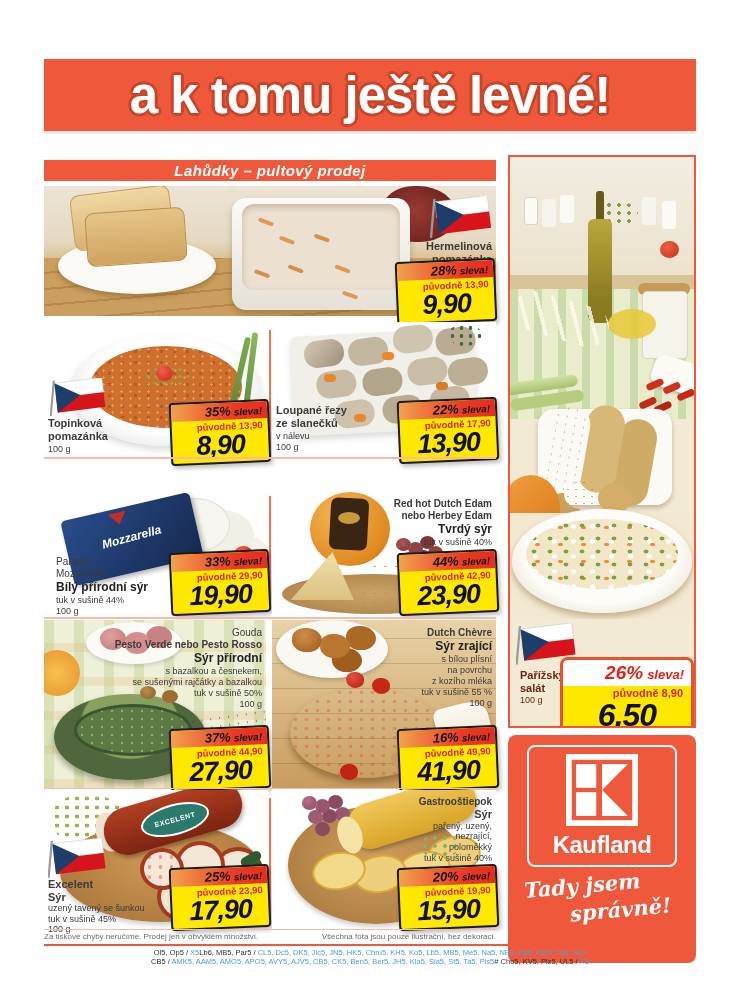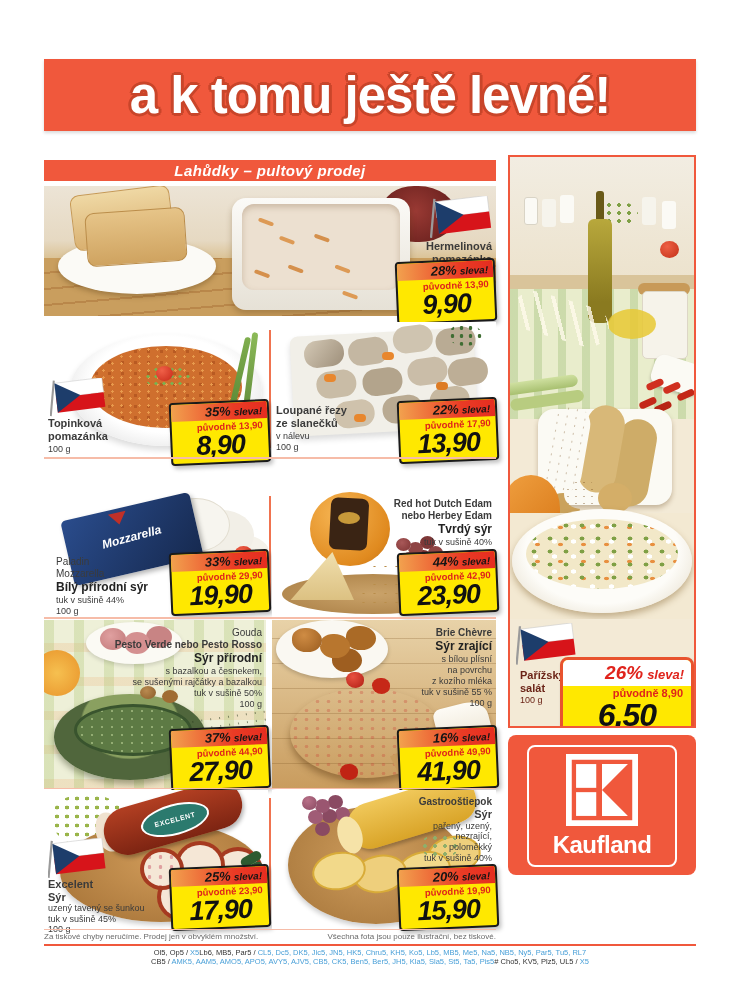--- a/index.html
+++ b/index.html
@@ -48,21 +48,21 @@
          line-height:33px;letter-spacing:-1px;padding:0 0 4px;}
   
   .vdiv{position:absolute;width:2px;background:#f0734f;}
   .hrline{position:absolute;height:2px;background:#f6bca8;}
   .rule{position:absolute;height:2px;background:#f0583c;}
   
   .flag{position:absolute;}
   
   .rframe{position:absolute;left:508px;top:155px;width:184px;height:569px;border:2px solid #f0583c;
           background:#f3ead6;overflow:hidden;}
-  .kblock{position:absolute;left:508px;top:735px;width:188px;height:140px;background:#f0583c;border-radius:8px;}
+  .kblock{position:absolute;left:508px;top:735px;width:188px;height:228px;background:#f0583c;border-radius:8px;}
   .klogo-frame{position:absolute;left:19px;top:10px;width:146px;height:118px;border:2px solid #fff;border-radius:8px;}
   .kword{position:absolute;left:0;top:84px;width:146px;text-align:center;color:#fff;font-weight:bold;
          font-size:24px;letter-spacing:-.5px;}
   .slogan{position:absolute;color:#fff;font-family:"DejaVu Serif",cursive;font-style:italic;font-weight:bold;
          font-size:21px;transform:rotate(-5deg);white-space:nowrap;}
   
   .disc{position:absolute;left:44px;top:932px;width:452px;display:flex;justify-content:space-between;
         font-size:8px;color:#6a6a6a;white-space:nowrap;}
   .codes{position:absolute;left:44px;width:652px;display:flex;justify-content:center;
         font-size:7.5px;color:#333;white-space:nowrap;}
@@ -256,21 +256,21 @@
     <div class="sh" style="left:0;top:0;width:224px;height:168px;background:repeating-linear-gradient(0deg,transparent 0 24px,rgba(120,80,30,.25) 24px 25px);"></div>
     <div class="sh" style="left:4px;top:0;width:112px;height:58px;background:#faf8f2;border-radius:50%;box-shadow:0 2px 4px rgba(0,0,0,.2);"></div>
     <div class="sh" style="left:20px;top:8px;width:30px;height:24px;background:radial-gradient(circle at 40% 30%,#cf8c44,#9a5c1e);border-radius:45% 55% 50% 50%;box-shadow:28px 6px 0 #b8762e,54px -2px 0 #aa6a26,40px 20px 0 #9e5e20;"></div>
     <div class="sh" style="left:18px;top:68px;width:152px;height:90px;border-radius:50%;background:radial-gradient(ellipse at 50% 38%,#fdfcf8 55%,#efe8da 80%,#e2d8c4);background-image:radial-gradient(rgba(200,60,50,.30) 1.5px,transparent 2.2px);background-size:11px 9px;box-shadow:0 5px 7px rgba(90,55,15,.45);"></div>
     <div class="sh" style="left:118px;top:108px;width:58px;height:52px;background:#c99c5e;clip-path:polygon(0 55%,100% 0,100% 100%,20% 100%);"></div>
     <div class="sh" style="left:164px;top:84px;width:54px;height:42px;background:linear-gradient(180deg,#fdfbf5,#ece4d2);border-radius:8px 40% 8px 8px;transform:rotate(-14deg);box-shadow:0 3px 4px rgba(90,55,15,.4);"></div>
     <div class="sh" style="left:74px;top:52px;width:18px;height:16px;background:radial-gradient(circle at 38% 30%,#e85040,#b01e14);border-radius:50% 50% 50% 60%;box-shadow:26px 6px 0 #c62818,-6px 92px 0 #c02414;"></div>
     <div class="sh" style="left:186px;top:128px;width:20px;height:17px;background:radial-gradient(circle at 38% 30%,#e85040,#b01e14);border-radius:50% 50% 55% 50%;"></div>
   </div>
   <div class="info right" style="left:366px;top:627px;width:126px;">
-    <div class="b10">Brie Chèvre</div>
+    <div class="b10">Dutch Chèvre</div>
     <div class="b12">Sýr zrající</div>
     <div class="n9">s bílou plísní</div>
     <div class="n9">na povrchu</div>
     <div class="n9">z kozího mléka</div>
     <div class="n9">tuk v sušině 55 %</div>
     <div class="n9">100 g</div>
   </div>
   <div class="badge" style="left:398px;top:727px;">
     <div class="bt">
         <span class="pct">16%</span>
@@ -404,21 +404,21 @@
         <polygon points="50,86 86,86 50,50" fill="#fff"></polygon>
       </svg>
       <div class="kword">Kaufland</div>
     </div>
     <div class="slogan" style="left:16px;top:138px;">Tady jsem</div>
     <div class="slogan" style="left:62px;top:162px;">správně!</div>
   </div>
 
   <div class="disc">
     <span>Za tiskové chyby neručíme. Prodej jen v obvyklém množství.</span>
-    <span>Všechna fota jsou pouze ilustrační, bez tiskové.</span>
+    <span>Všechna fota jsou pouze ilustrační, bez dekorací.</span>
   </div>
   <div class="rule" style="left:44px;top:944px;width:652px;"></div>
   <div class="codes" style="top:948px;">
     <span><span>Ol5, Op5 / </span><span class="blue">X5</span></span>
     <span><span>Lb6, MB5, Par5 / </span><span class="blue">CL5, Dc5, DK5, Jic5, JN5, HK5, Chru5, KH5, Ko5, Lb5, MB5, Me5, Na5, NB5, Ny5, Par5, Tu5, RL7</span></span>
   </div>
   <div class="codes" style="top:957px;">
     <span><span>CB5 / </span><span class="blue">AMK5, AAM5, AMO5, APO5, AVY5, AJV5, CB5, CK5, Ben5, Ber5, JH5, Kla5, Sla5, St5, Ta5, Pis5</span></span>
     <span><span># Cho5, KV5, Plz5, UL5 / </span><span class="blue">X5</span></span>
   </div>

